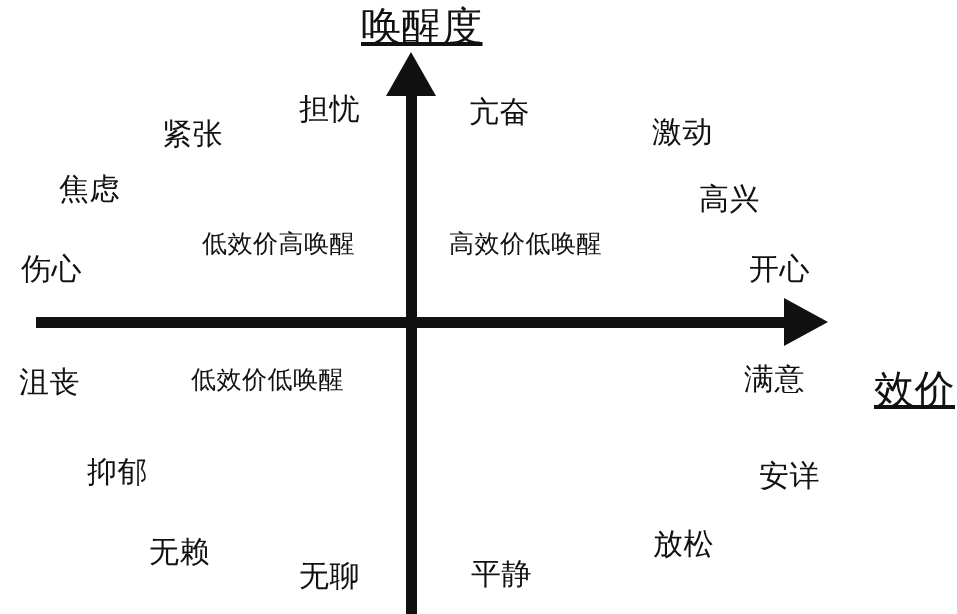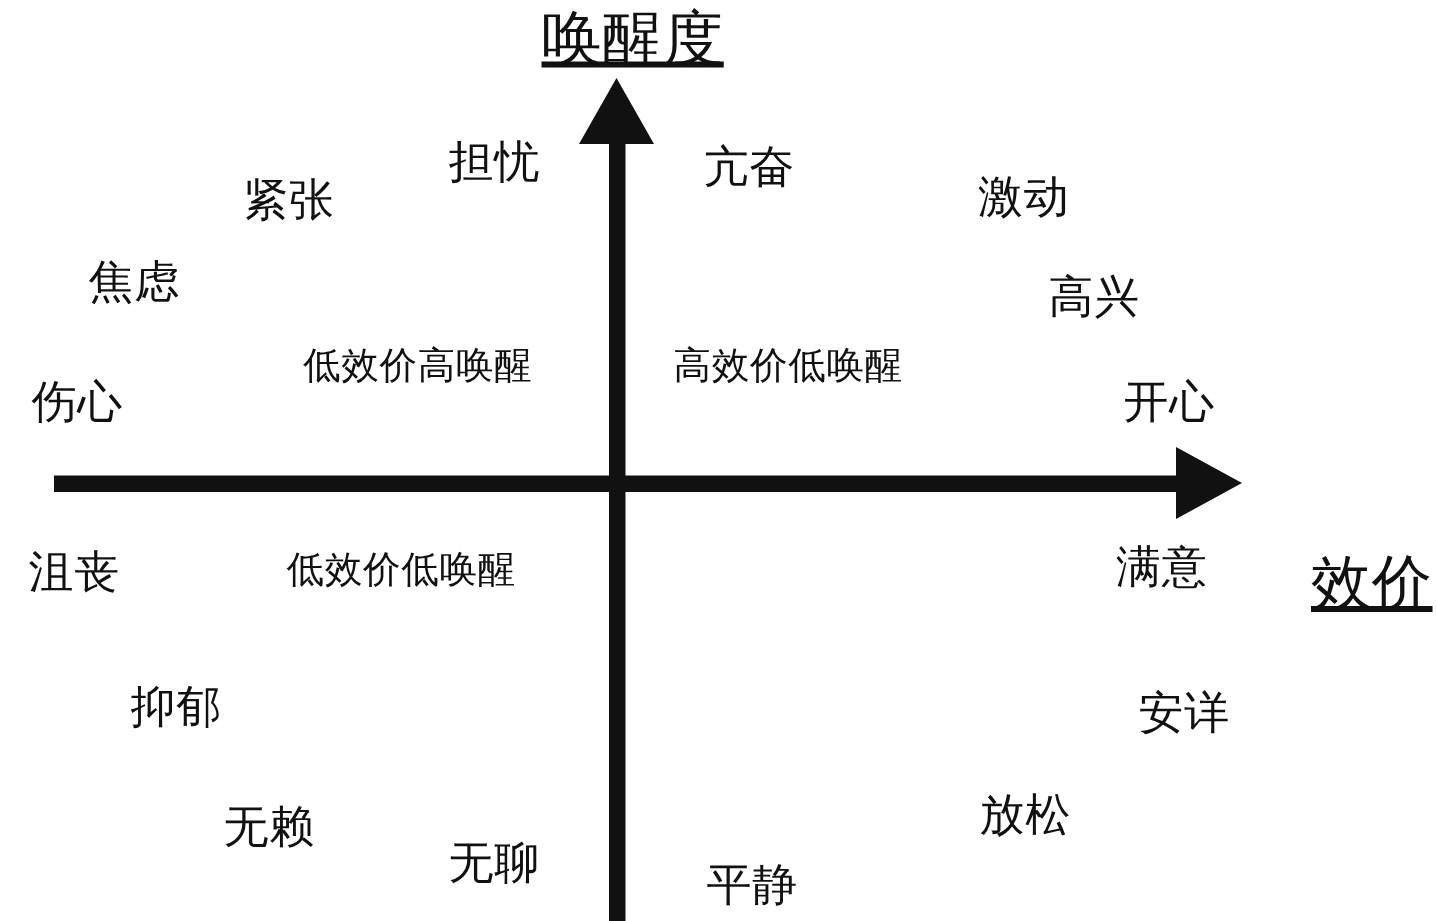--- a/index.html
+++ b/index.html
@@ -111,15 +111,15 @@
 
   <div class="lbl lbl-emotion" style="left:299px; top:561px;">无聊</div>
 
 
   <div class="lbl lbl-emotion" style="left:744px; top:364px;text-align:center;">满意</div>
 
   <div class="lbl lbl-emotion" style="left:735px; top:461px;margin-left:24px;">安详</div>
 
   <div class="lbl lbl-emotion" style="left:624px; top:529px;margin-left:29px;">放松</div>
 
-  <div class="lbl lbl-emotion" style="left:471px; top:559px;margin-top:17px;">平静</div>
+  <div class="lbl lbl-emotion" style="left:471px; top:559px;">平静</div>
 
 </div>
 
 </body></html>

